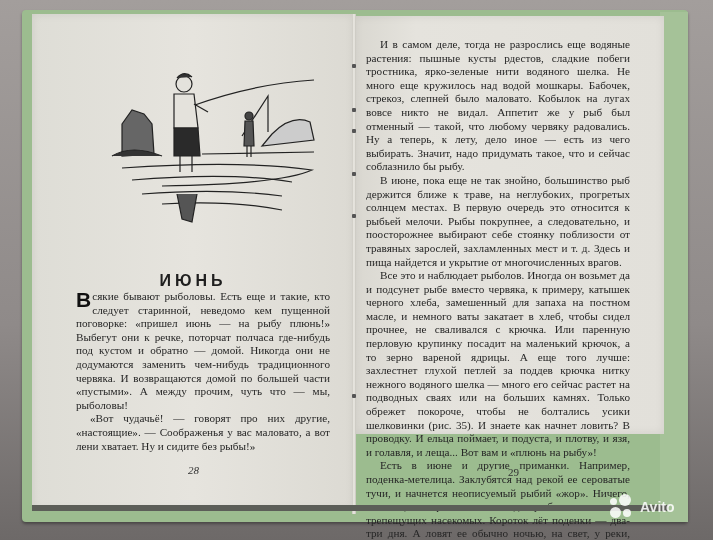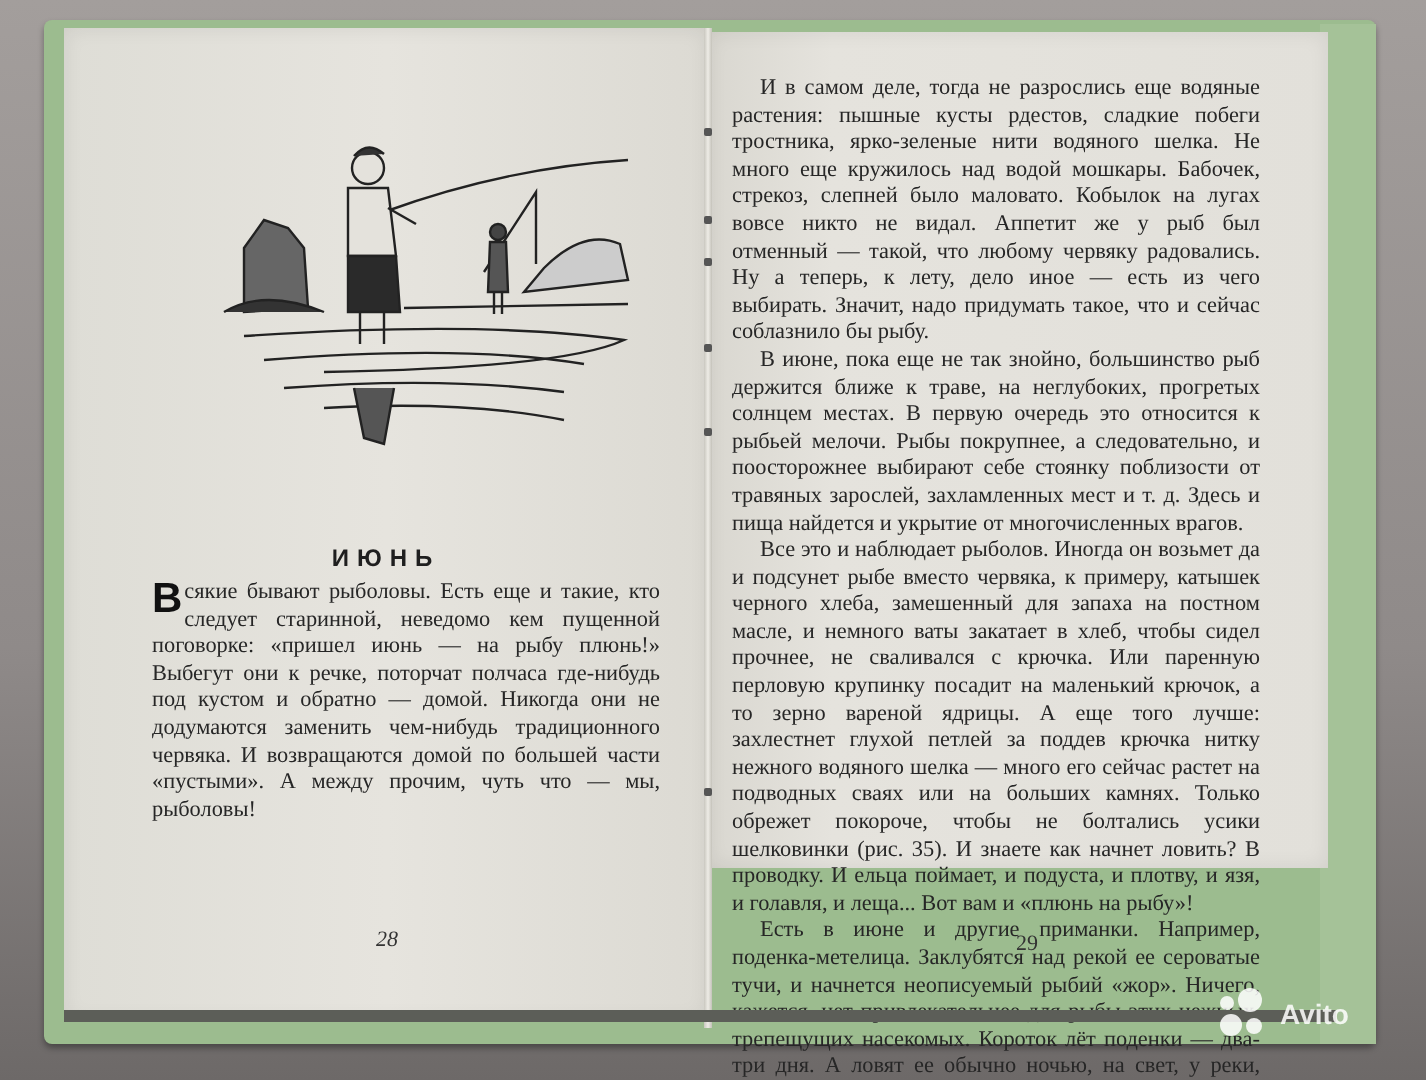--- a/index.html
+++ b/index.html
@@ -16,21 +16,21 @@
   .spread{position:absolute;left:32px;top:14px;width:640px;height:500px;}
   .page{position:absolute;top:0;height:496px;background:#e4e2dc;
     box-shadow:inset 0 0 10px rgba(0,0,0,.08);}
   .page-left{left:0;width:322px;background:linear-gradient(90deg,#deddd6 0%,#e6e4de 50%,#dcdad3 100%);}
   .page-right{left:322px;width:310px;background:linear-gradient(90deg,#d9d7d0 0%,#e5e3dd 20%,#e2e0da 100%);top:2px;height:418px;}
   .gutter{position:absolute;left:320px;top:0;width:4px;height:500px;
     background:linear-gradient(90deg,#c9c7bf,#eeece6,#c4c2ba);}
   .stitch{position:absolute;left:320px;width:4px;height:4px;background:#555;border-radius:1px;}
   .illustration{position:absolute;left:50px;top:30px;width:235px;height:190px;}
   .chapter-title{position:absolute;left:0;width:322px;top:258px;text-align:center;
-    font-family:"Liberation Sans","DejaVu Sans",sans-serif;font-weight:bold;font-size:12px;
+    font-family:"Liberation Sans","DejaVu Sans",sans-serif;font-weight:bold;font-size:16px;
     letter-spacing:4px;color:#1f1f1f;}
   .text{position:absolute;font-size:11.2px;line-height:13.6px;color:#262626;text-align:justify;}
   .text-left{left:44px;top:276px;width:254px;}
   .text-right{left:334px;top:24px;width:264px;}
   .text p{margin:0;text-indent:14px;}
   .text p.first{text-indent:0;}
   .dropcap{font-family:"Liberation Sans","DejaVu Sans",sans-serif;font-weight:bold;font-size:21px;
     line-height:18px;float:left;margin-right:1px;margin-top:1px;color:#111;}
   .page-num{position:absolute;font-size:11px;font-style:italic;color:#333;}
   .num-left{left:156px;top:450px;}
@@ -79,20 +79,21 @@
         <path d="M60 150 Q140 144 200 152"></path>
         <path d="M80 160 Q150 156 200 166"></path>
         <path d="M95 150 L100 175 L110 178 L115 150" fill="#555"></path>
       </g>
     </svg>
 
     <div class="chapter-title">ИЮНЬ</div>
 
     <div class="text text-left">
       <p class="first"><span class="dropcap">В</span><span>сякие бывают рыболовы. Есть еще и такие, кто следует старинной, неведомо кем пущенной поговорке: «пришел июнь — на рыбу плюнь!» Выбегут они к речке, поторчат полчаса где-нибудь под кустом и обратно — домой. Никогда они не додумаются заменить чем-нибудь традиционного червяка. И возвращаются домой по большей части «пустыми». А между прочим, чуть что — мы, рыболовы!</span></p>
+      <p>«Вот чудачьё! — говорят про них другие, «настоящие». — Соображенья у вас маловато, а вот лени хватает. Ну и сидите без рыбы!»</p>
     </div>
 
     <div class="page-num num-left">28</div>
   </div>
 
   <div class="page page-right">
     <div class="page-num num-right" style="left:154px;top:450px;">29</div>
   </div>
 
   <div class="text text-right">

